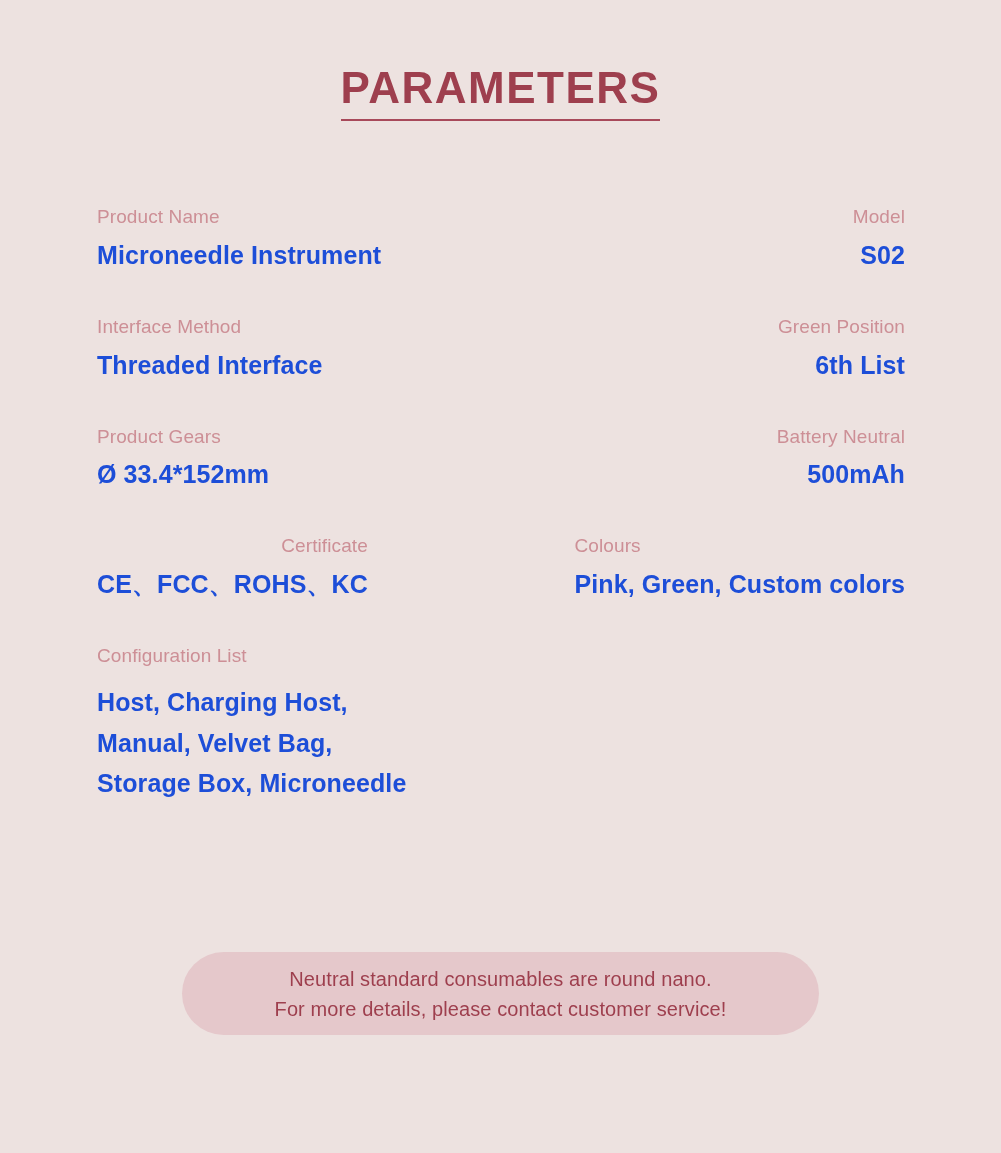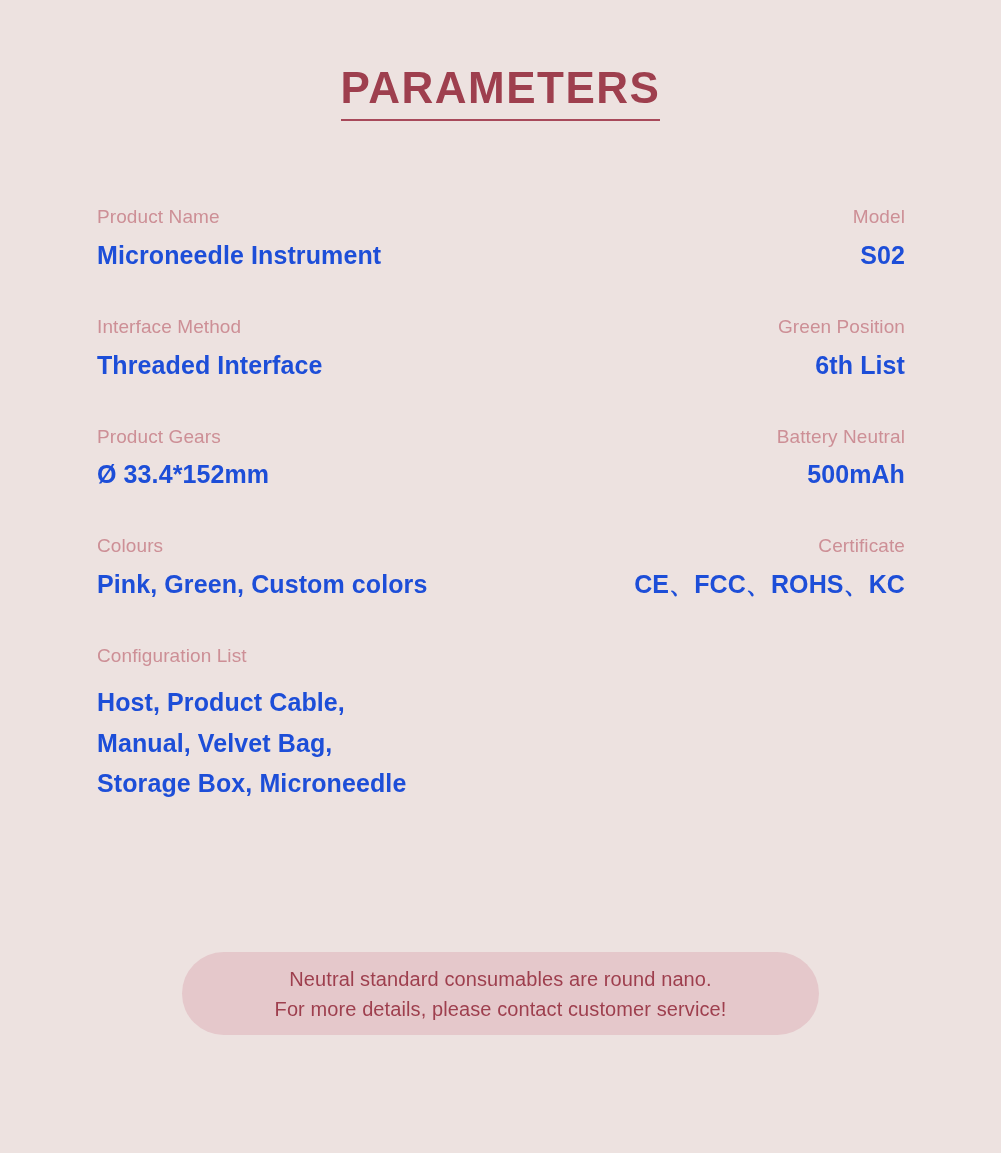--- a/index.html
+++ b/index.html
@@ -156,35 +156,35 @@
         <div class="label">Product Gears</div>
         <div class="value">Ø 33.4*152mm</div>
       </div>
       <div class="cell right">
         <div class="label">Battery Neutral</div>
         <div class="value">500mAh</div>
       </div>
     </div>
 
     <div class="row r4">
+      <div class="cell right">
+        <div class="label">Certificate</div>
+        <div class="value">CE、FCC、ROHS、KC</div>
+      </div>
       <div class="cell left">
         <div class="label">Colours</div>
         <div class="value">Pink, Green, Custom colors</div>
-      </div>
-      <div class="cell right">
-        <div class="label">Certificate</div>
-        <div class="value">CE、FCC、ROHS、KC</div>
       </div>
     </div>
 
     <div class="row r5">
       <div class="cell left">
         <div class="label">Configuration List</div>
         <div class="value multiline">
-          <span class="vline">Host, Product Cable,</span>
+          <span class="vline">Host, Charging Host,</span>
           <span class="vline">Manual, Velvet Bag,</span>
           <span class="vline">Storage Box, Microneedle</span>
         </div>
       </div>
     </div>
 
   </div>
 
   <div class="pill-wrap">
     <div class="pill">

